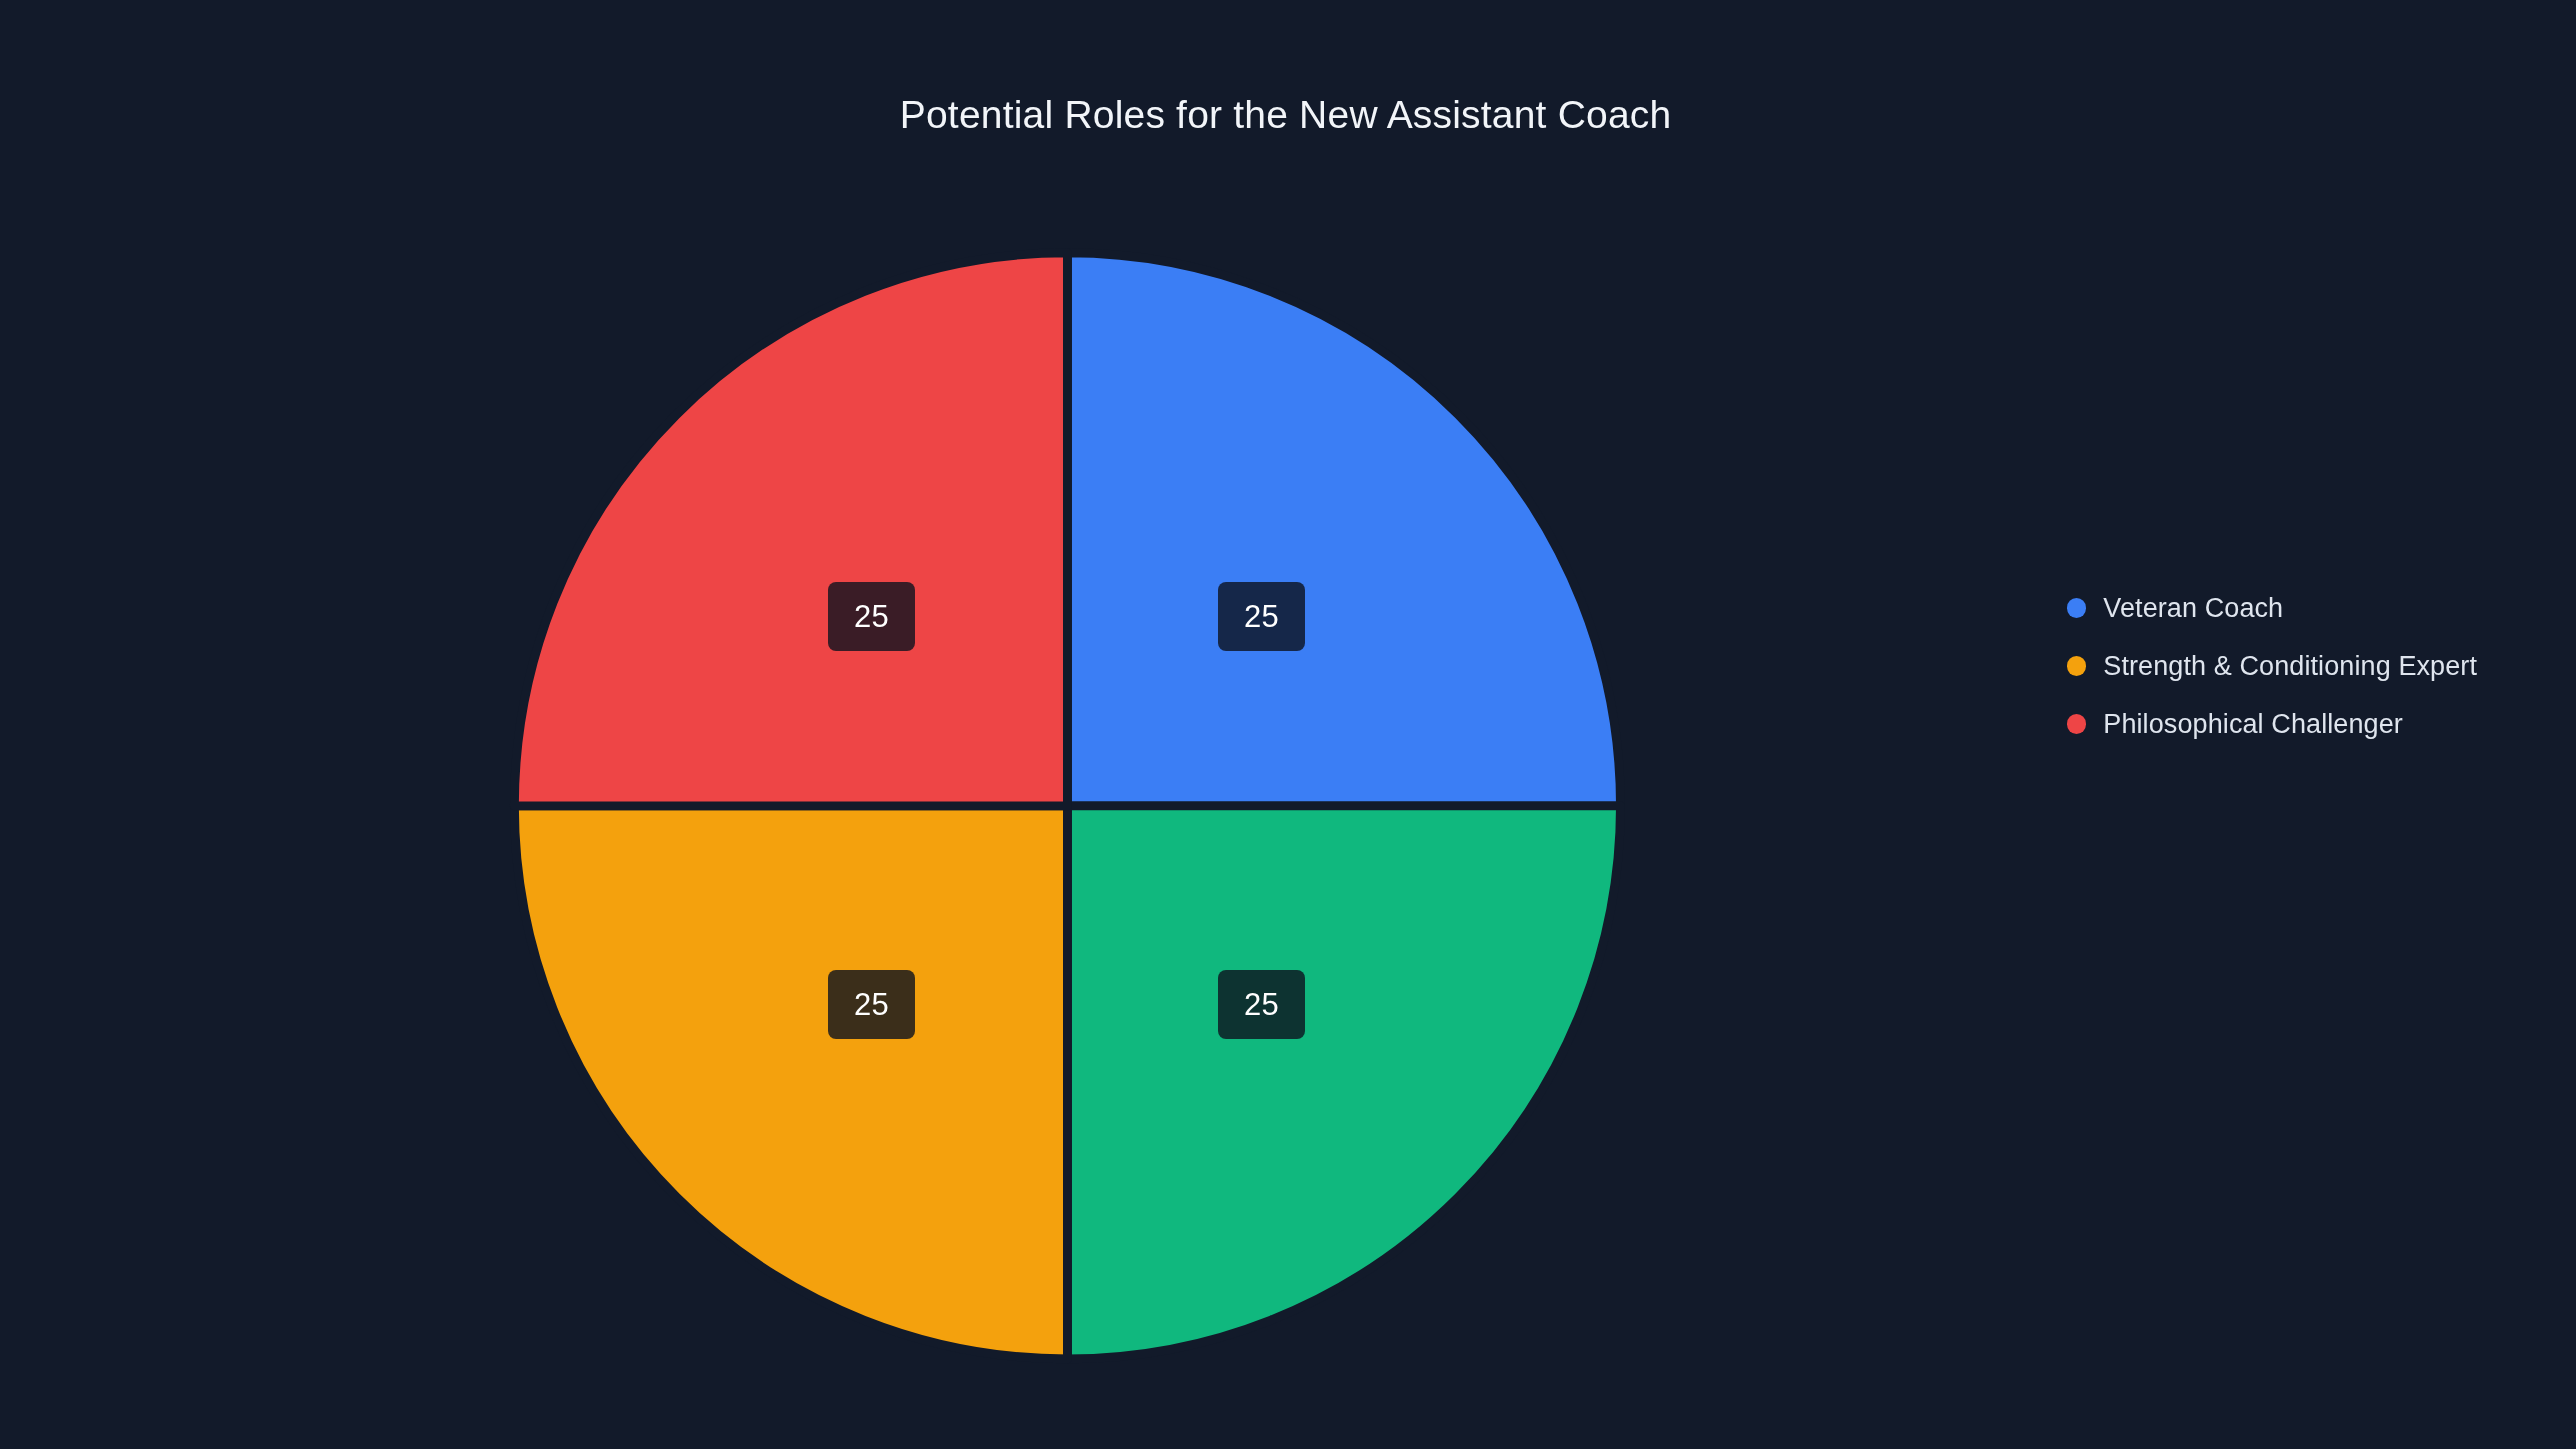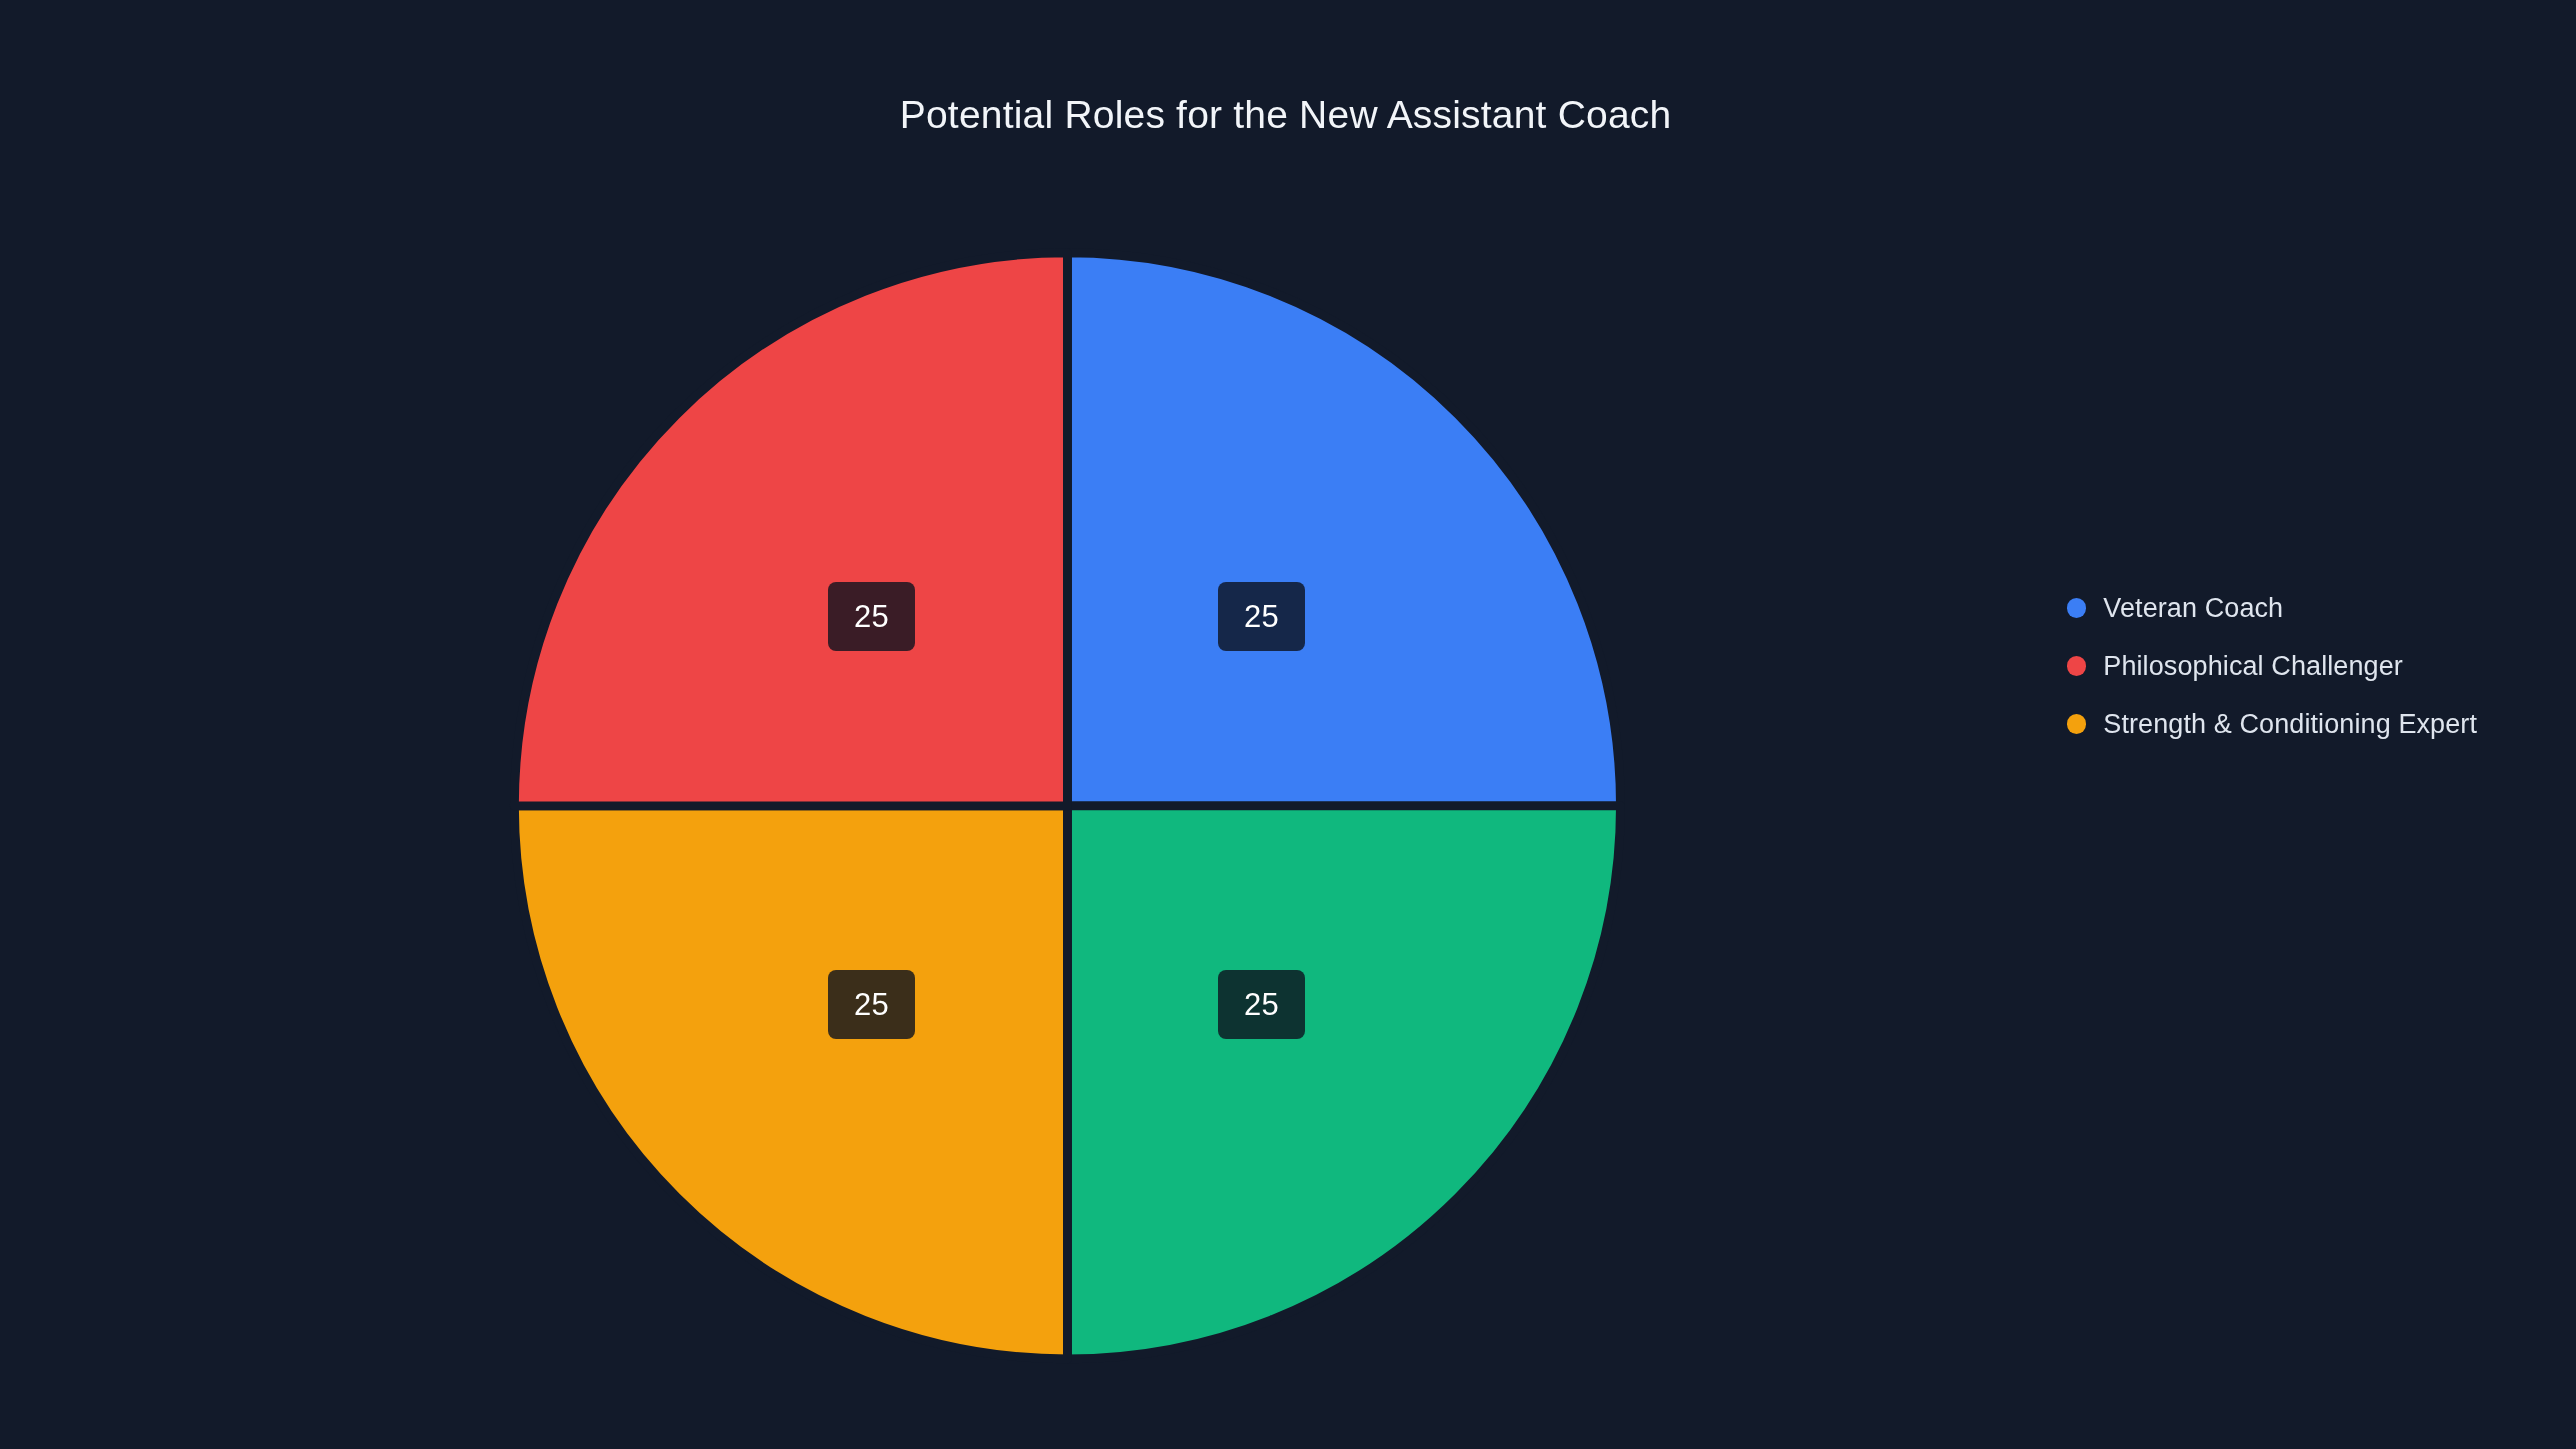--- a/index.html
+++ b/index.html
@@ -130,23 +130,23 @@
     <div class="slice-label" style="left:828px; top:970px;">25</div>
     <div class="slice-label" style="left:828px; top:582px;">25</div>
   </div>
 
   <div id="legend">
     <div class="legend-item">
       <span class="legend-swatch" style="background: rgb(59, 126, 245);"></span>
       <span class="legend-label">Veteran Coach</span>
     </div>
     <div class="legend-item">
+      <span class="legend-swatch" style="background: rgb(244, 161, 13);"></span>
+      <span class="legend-label">Strength &amp; Conditioning Expert</span>
+    </div>
+    <div class="legend-item">
       <span class="legend-swatch" style="background: rgb(238, 69, 70);"></span>
       <span class="legend-label">Philosophical Challenger</span>
-    </div>
-    <div class="legend-item">
-      <span class="legend-swatch" style="background: rgb(244, 161, 13);"></span>
-      <span class="legend-label">Strength &amp; Conditioning Expert</span>
     </div>
   </div>
 
 </div>
 
 
 </body></html>

